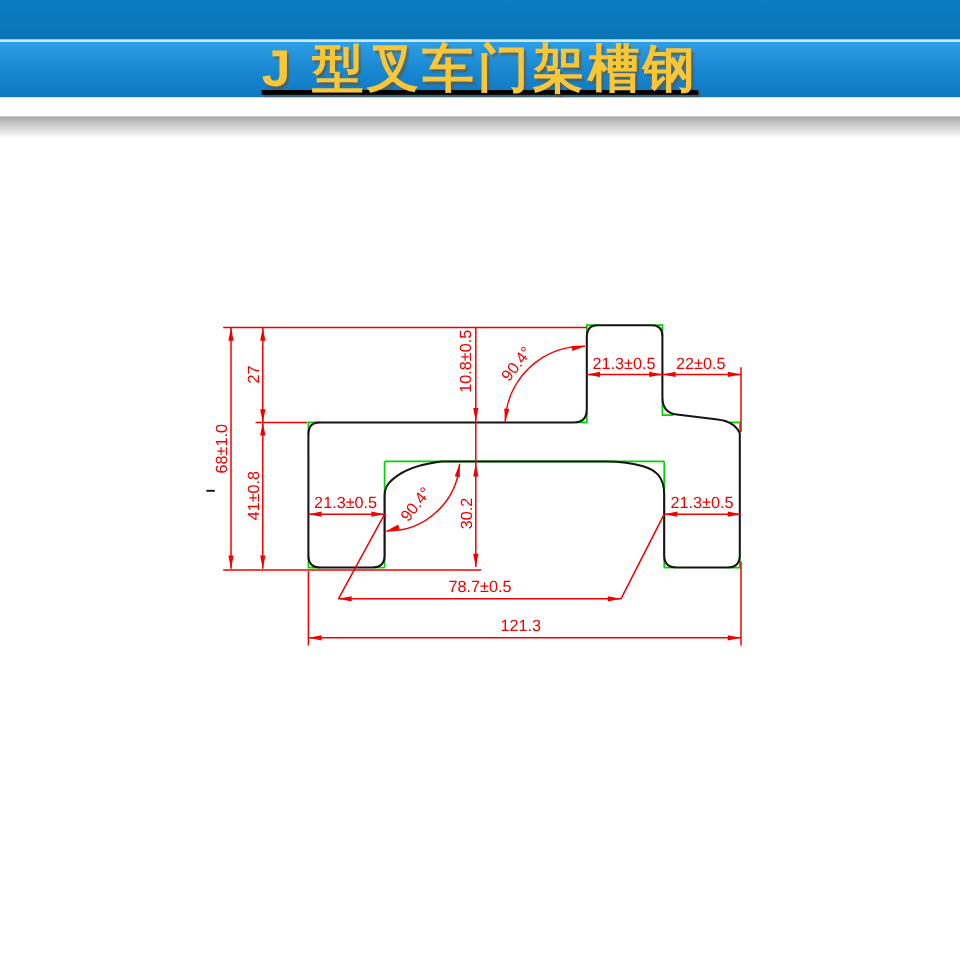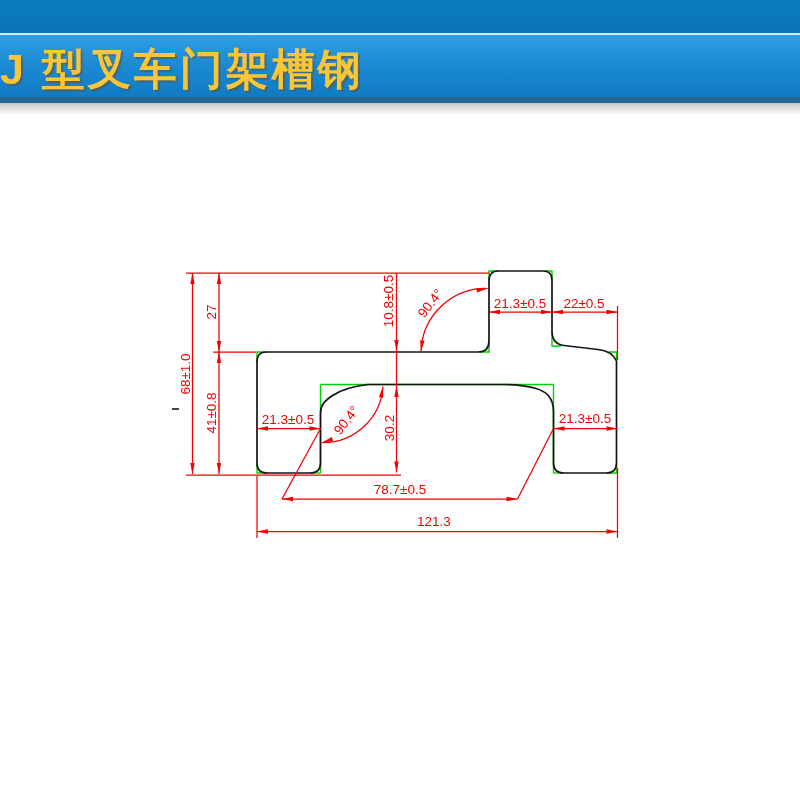--- a/index.html
+++ b/index.html
@@ -1,23 +1,23 @@
 <!DOCTYPE html>
 <html><head>
 <meta charset="utf-8">
 <style>
   html,body{margin:0;padding:0;width:800px;height:800px;background:#ffffff;overflow:hidden;}
   .page{position:relative;width:800px;height:800px;background:#fff;font-family:"Liberation Sans",sans-serif;}
   
   .banner{position:absolute;top:0;left:0;width:800px;}
   .band-top{position:absolute;top:0;left:0;width:800px;height:33px;background:linear-gradient(180deg,#0b7cc0,#0a75b6);}
   .band-sep{position:absolute;top:33px;left:0;width:800px;height:2px;background:#cfe8f6;}
-  .band-main{position:absolute;top:35px;left:0;width:800px;height:68px;
+  .band-main{position:absolute;top:35px;left:0;width:800px;height:46px;
              background:linear-gradient(180deg,#2d9fe6 0%,#1b8ad3 45%,#0e78c2 100%);
-             display:flex;align-items:center;justify-content:flex-start;}
+             display:flex;align-items:center;justify-content:center;text-decoration:underline;}
   .band-shadow{position:absolute;top:97px;left:0;width:800px;height:18px;
              background:linear-gradient(180deg,rgba(75,75,75,0.48),rgba(255,255,255,0));}
   .title{margin:0;font-size:43px;font-weight:bold;color:#f9c637;letter-spacing:3px;line-height:1;
          text-shadow:2px 2px 1px rgba(130,65,0,0.45);}
   
   .drawing{position:absolute;top:0;left:0;width:800px;height:800px;}
   svg text{font-family:"Liberation Sans",sans-serif;fill:#f20000;font-size:13.5px;}
   .dim{stroke:#f20000;stroke-width:1.25;fill:none;}
   .arrow{fill:#f20000;stroke:none;}
   .construction{stroke:#00d400;stroke-width:1.4;fill:none;}

